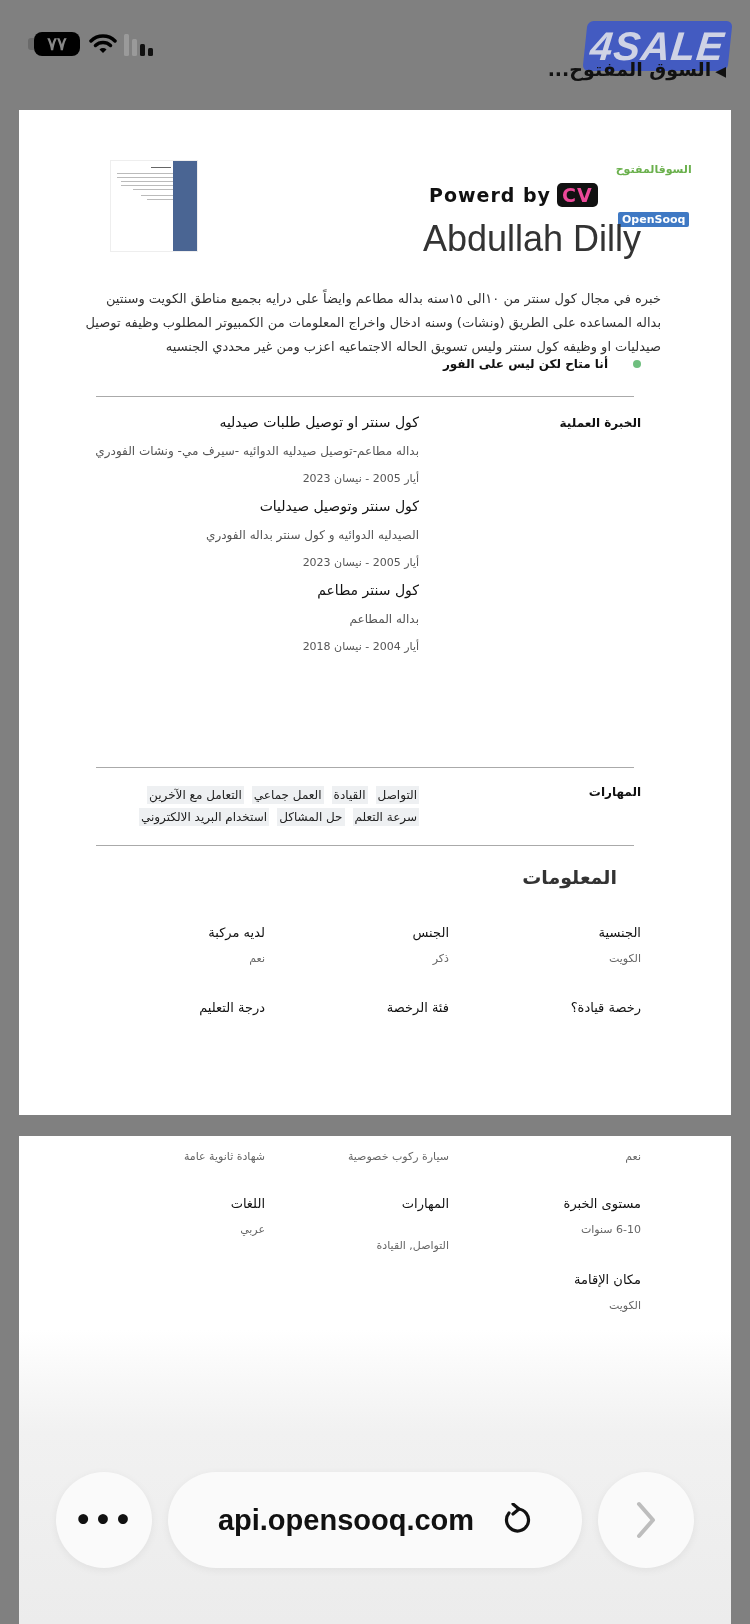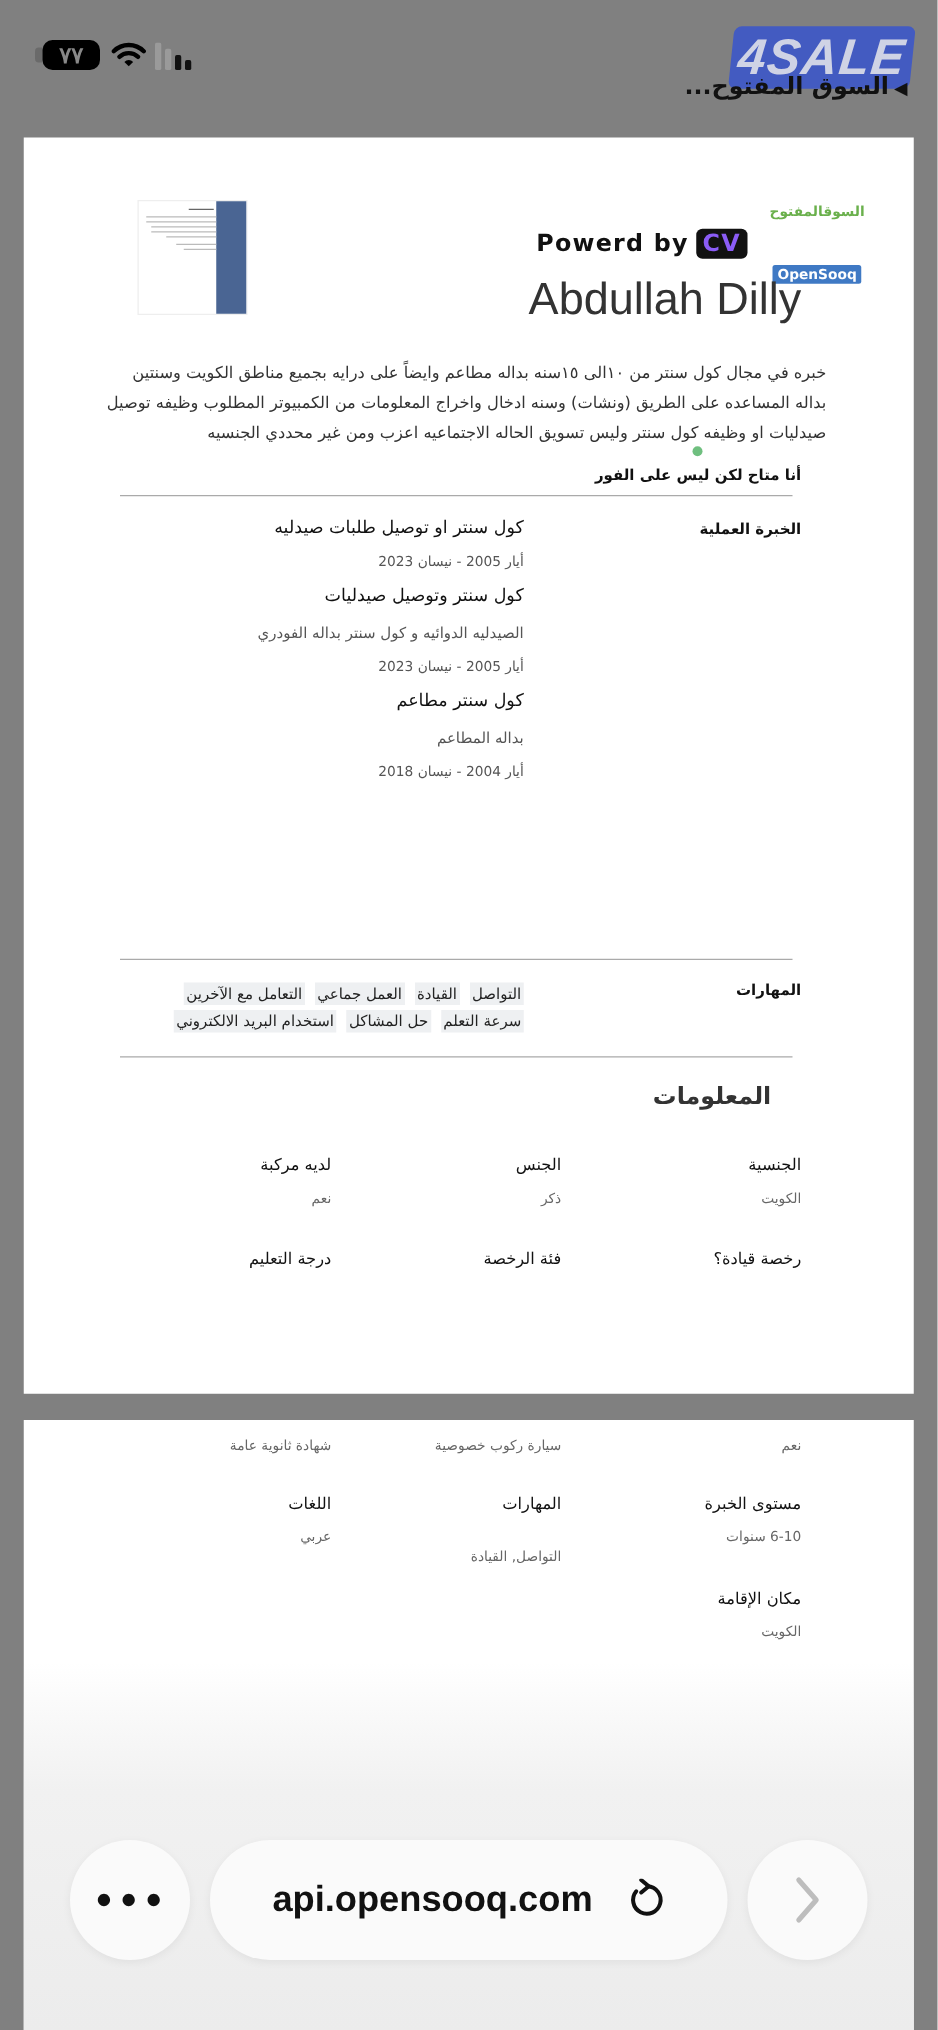--- a/index.html
+++ b/index.html
@@ -53,41 +53,41 @@
     }
     .thumb .thumb-bar { position: absolute; right: 0; top: 0; width: 24px; height: 100%; background: #4a6593; }
     .thumb .thumb-line { position: absolute; height: 1px; background: #bbb; }
 
     .powered {
       position: absolute; left: 410px; top: 53px;
       display: flex; align-items: center; gap: 6px;
     }
     .powered-text { font: bold 19px "DejaVu Sans", sans-serif; color: #111; letter-spacing: 1px; }
     .cv-badge {
-      background: #111; color: #8b5cf6; font: bold 19px "DejaVu Sans", sans-serif;
+      background: #111; color: #ec4899; font: bold 19px "DejaVu Sans", sans-serif;
       padding: 1px 5px; border-radius: 5px; letter-spacing: 1px;
     }
     .logo { margin-left: 12px; display: flex; flex-direction: column; align-items: center; gap: 36px; }
     .logo-ar { font: bold 11px "DejaVu Sans", sans-serif; color: #6ab04c; direction: rtl; line-height: 13px; }
     .logo-en {
       background: #3f79c4; color: #fff; font: bold 11px "DejaVu Sans", sans-serif;
       padding: 1px 4px; border-radius: 2px;
     }
     .name {
       position: absolute; right: 90px; top: 108px;
       font: 36px "Liberation Sans", sans-serif; color: #333;
     }
     .summary {
       position: absolute; left: 62px; top: 177px; width: 580px;
       direction: rtl; text-align: right; font-size: 13px; line-height: 24px; color: #333;
     }
     .availability {
       position: absolute; right: 90px; top: 247px; direction: rtl;
-      display: flex; align-items: center; gap: 8px;
-      font: bold 12px "DejaVu Sans", sans-serif; color: #111; flex-direction: column;
+      display: flex; align-items: center; gap: 25px;
+      font: bold 12px "DejaVu Sans", sans-serif; color: #111;
     }
     .green-dot { width: 8px; height: 8px; border-radius: 50%; background: #6fbf7f; }
 
     .divider { position: absolute; left: 77px; width: 538px; height: 1px; background: #aaa; }
 
     .section-label {
       position: absolute; right: 90px; direction: rtl;
       font: bold 12px "DejaVu Sans", sans-serif; color: #111;
     }
     .exp-list { position: absolute; right: 312px; top: 298px; width: 340px; direction: rtl; text-align: right; }
@@ -183,20 +183,21 @@
     <span class="green-dot"></span>
     <span>أنا متاح لكن ليس على الفور</span>
   </div>
 
   <div class="divider" style="top:286px"></div>
 
   <div class="section-label" style="top:306px">الخبرة العملية</div>
   <div class="exp-list">
     <div class="exp-item">
       <div class="exp-title">كول سنتر او توصيل طلبات صيدليه</div>
+      <div class="exp-desc">بداله مطاعم-توصيل صيدليه الدوائيه -سيرف مي- ونشات الفودري</div>
       <div class="exp-date">أيار 2005 - نيسان 2023</div>
     </div>
     <div class="exp-item">
       <div class="exp-title">كول سنتر وتوصيل صيدليات</div>
       <div class="exp-desc">الصيدليه الدوائيه و كول سنتر بداله الفودري</div>
       <div class="exp-date">أيار 2005 - نيسان 2023</div>
     </div>
     <div class="exp-item">
       <div class="exp-title">كول سنتر مطاعم</div>
       <div class="exp-desc">بداله المطاعم</div>

